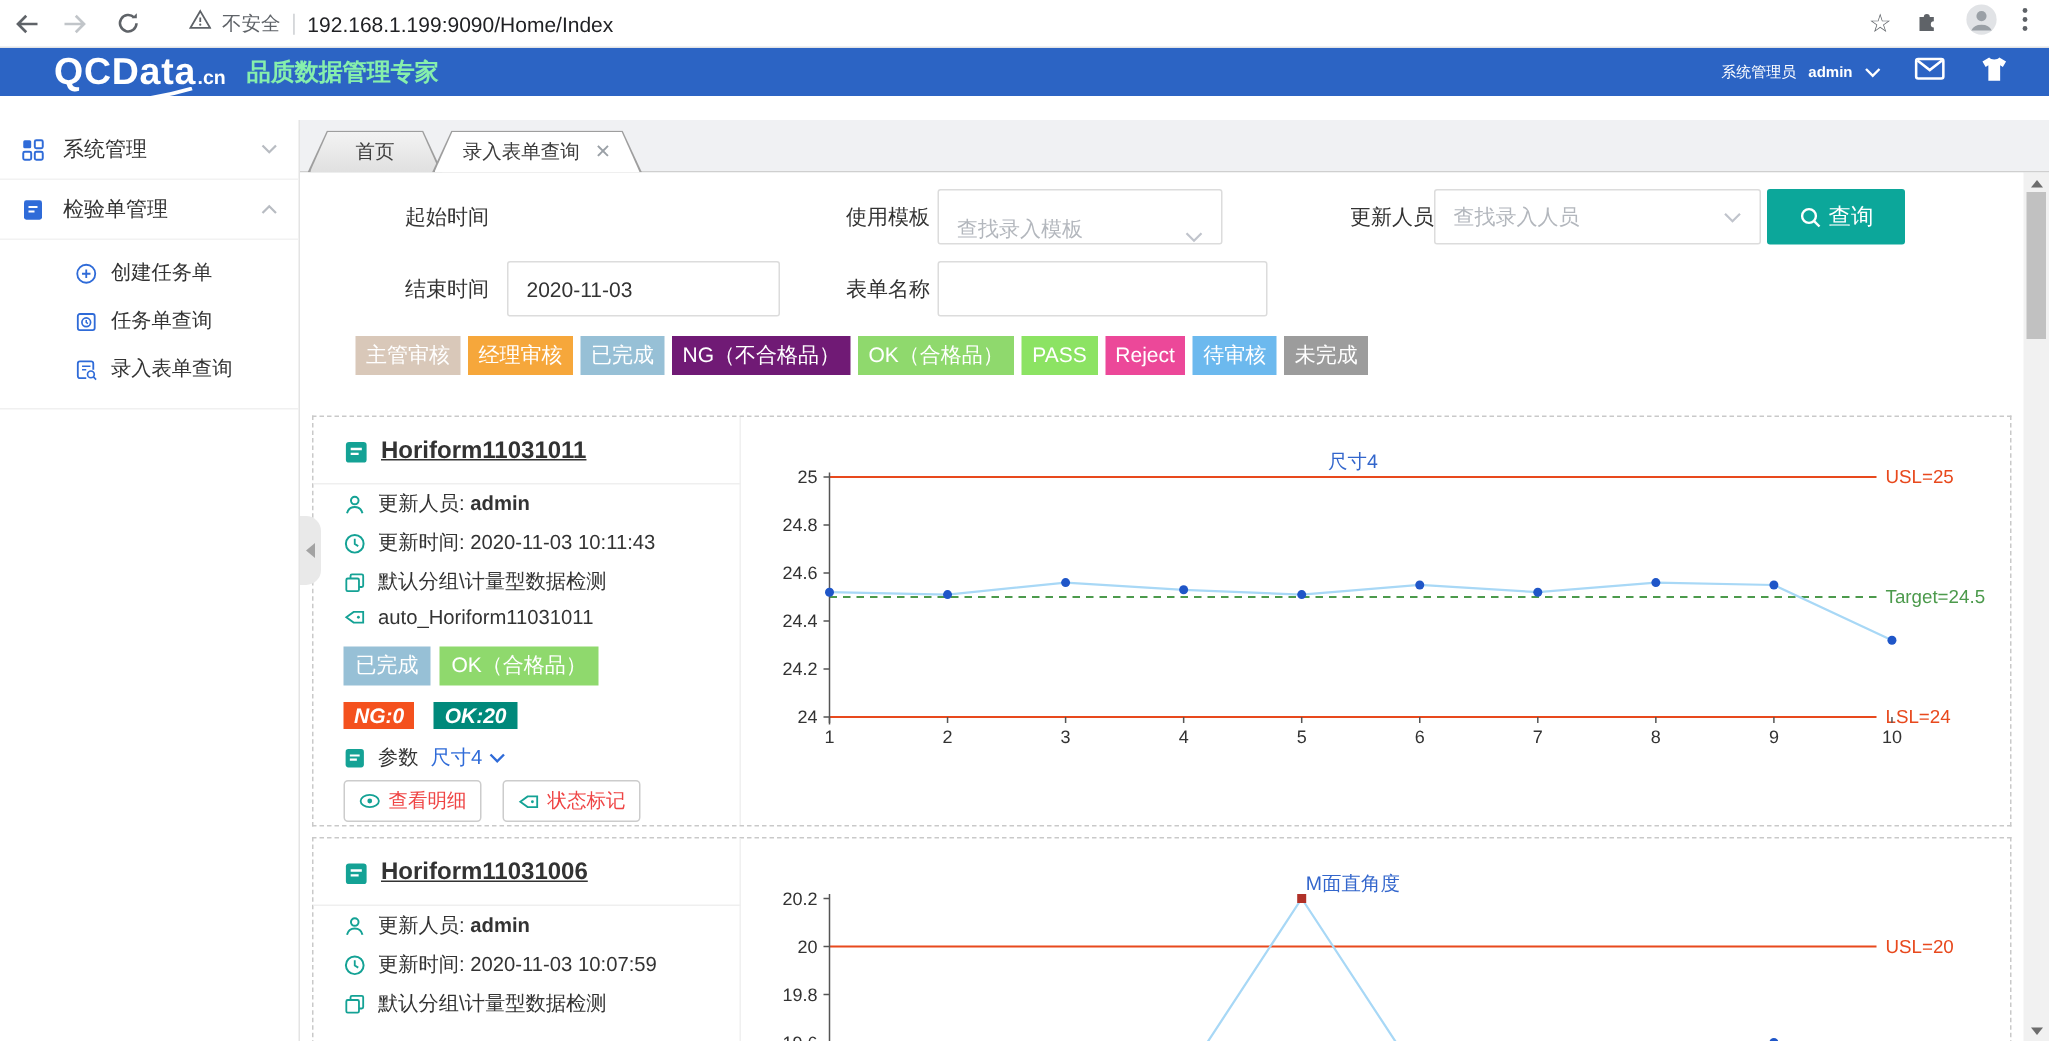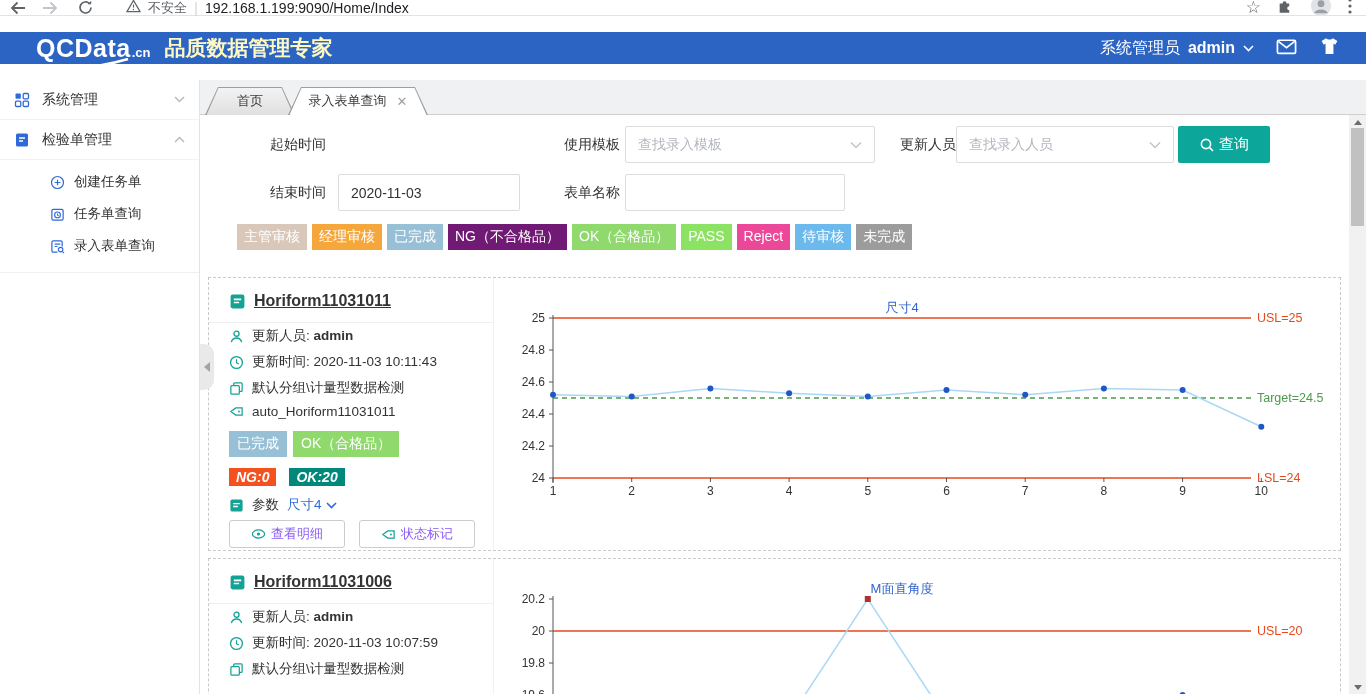--- a/index.html
+++ b/index.html
@@ -1,38 +1,38 @@
 <!DOCTYPE html>
 <html><head>
 <meta charset="utf-8">
 <style>
   * { box-sizing: border-box; margin: 0; padding: 0; }
   html,body { width:1366px; height:694px; overflow:hidden; }
   body { font-family:"Liberation Sans","DejaVu Sans",sans-serif; background:#fff; }
   .screen { position:relative; width:1366px; height:694px; overflow:hidden; background:#fff; }
 
   
-  .browser-bar { position:absolute; left:0; top:0; width:1366px; height:16px; background:#fff;
+  .browser-bar { position:absolute; left:0; top:0; width:1366px; height:32px; background:#fff;
     border-bottom:1px solid #e2e3e5; display:flex; align-items:center; }
   .b-ico { width:34px; display:flex; justify-content:center; align-items:center; cursor:pointer; }
   .omnibox { display:flex; align-items:center; margin-left:24px; gap:7px; }
   .sec-label { font-size:13px; color:#5f6368; }
   .omni-sep { color:#d5d7da; font-size:15px; }
   .url-text { font-size:14px; color:#202124; }
   .browser-right { margin-left:auto; display:flex; align-items:center; gap:16px; padding-right:14px; }
 
   
   .app-header { position:absolute; left:0; top:32px; width:1366px; height:32px; background:#2c64c4; display:flex; align-items:center; }
   .logo-wrap { margin-left:36px; position:relative; display:flex; align-items:baseline; color:#fff; }
   .logo-main { font-size:25px; font-weight:bold; letter-spacing:.5px; }
   .logo-tld { font-size:13px; font-weight:bold; margin-left:1px; }
   .logo-swoosh { position:absolute; left:-4px; bottom:-7px; }
-  .slogan { margin-left:14px; color:#fef9c3; font-size:21px; font-weight:bold; }
+  .slogan { margin-left:14px; color:#86efac; font-size:16px; font-weight:bold; }
   .header-right { margin-left:auto; display:flex; align-items:center; gap:22px; padding-right:26px; color:#fff; }
-  .user-area { display:flex; align-items:center; gap:8px; font-size:16px; cursor:pointer;margin-left:20px; }
+  .user-area { display:flex; align-items:center; gap:8px; font-size:10px; cursor:pointer;margin-left:20px; }
 
   
   .sidebar { position:absolute; left:0; top:80px; width:200px; height:614px; background:#fff; border-right:1px solid #e4e4e4; }
   .side-group { height:40px; display:flex; align-items:center; padding:0 14px; border-bottom:1px solid #f2f2f2; cursor:pointer; }
   .side-group .lbl { margin-left:12px; font-size:14px; color:#333; flex:1; }
   .side-sub { padding:6px 13px 10px; border-bottom:1px solid #f0f0f0; }
   .side-sub-item { height:32px; display:flex; align-items:center; padding-left:37px; font-size:13.5px; color:#333; cursor:pointer; }
   .side-sub-item .lbl { margin-left:9px; }
   .chev { color:#b8bcc2; font-size:11px; }
 
@@ -61,21 +61,21 @@
   .card-left { position:absolute; left:0; top:0; width:285px; height:100%; border-right:1px solid #f0f0f0; }
   .card-title-row { position:absolute; left:20px; top:12px; display:flex; align-items:center; gap:8px; height:22px; }
   .card-title { font-size:16px; font-weight:bold; color:#333; text-decoration:underline; cursor:pointer; }
   .card-title-sep { position:absolute; left:0; top:44px; width:285px; border-top:1px solid #efefef; }
   .crd-row { position:absolute; left:20px; display:flex; align-items:center; gap:8px; font-size:13.5px; color:#333; white-space:nowrap; }
   .crd-row b { font-weight:bold; }
   .st-badge { padding:4px 8px; font-size:14px; color:#fff; }
   .cnt-badge { padding:1px 7px; font-size:14px; color:#fff; font-style:italic; font-weight:bold; }
   .param-link { color:#2f6bd8; cursor:pointer; display:flex; align-items:center; gap:4px; }
   .mini-btn { display:flex; align-items:center; gap:5px; border:1px solid #ccc; border-radius:3px; background:#fff;
-    font-size:13px; color:#8b5cf6; padding:4px 21px; cursor:pointer; font-family:inherit; }
+    font-size:13px; color:#ef4444; padding:4px 9px; cursor:pointer; font-family:inherit; }
   .chart-box { position:absolute; left:287px; top:0; }
 
   
   .collapse-handle { position:absolute; left:200px; top:344px; width:14px; height:46px; background:#e9e9e9;
     border-radius:0 10px 10px 0; display:flex; align-items:center; justify-content:center; cursor:pointer; }
   .collapse-handle .tri { width:0; height:0; border-top:5px solid transparent; border-bottom:5px solid transparent; border-right:6px solid #a3a3a3; }
 
   
   .scrollbar { position:absolute; left:1349px; top:115px; width:17px; height:579px; background:#f1f1f1; }
   .sb-arrow { position:absolute; left:0; width:17px; height:14px; display:flex; align-items:center; justify-content:center; cursor:pointer; }
@@ -240,21 +240,21 @@
         <span>录入表单查询</span>
         <span class="tab-close">✕</span>
       </div>
     </div>
   </div>
 
   <div class="content">
 
     <span class="f-label" style="left:46px;top:11px;">起始时间</span>
     <span class="f-label" style="left:340px;top:11px;">使用模板</span>
-    <div class="f-select" style="left:425px;top:11px;width:250px;">
+    <div class="f-select" style="left:425px;top:11px;width:190px;align-items:flex-end;">
       <span class="ph">查找录入模板</span>
       <svg width="12" height="8" viewBox="0 0 12 8">
           <path d="M1 1.5l5 5 5-5" fill="none" stroke="#c0c4cc" stroke-width="1.5"></path>
         </svg>
     </div>
     <span class="f-label" style="left:676px;top:11px;">更新人员</span>
     <div class="f-select" style="left:756px;top:11px;width:218px;">
       <span class="ph">查找录入人员</span>
       <svg width="12" height="8" viewBox="0 0 12 8">
           <path d="M1 1.5l5 5 5-5" fill="none" stroke="#c0c4cc" stroke-width="1.5"></path>

